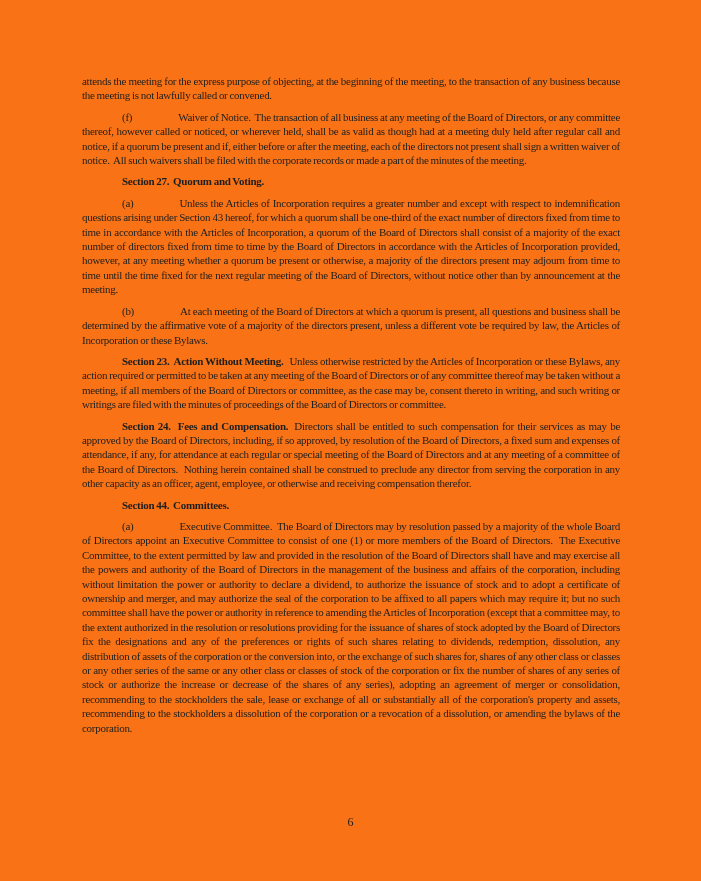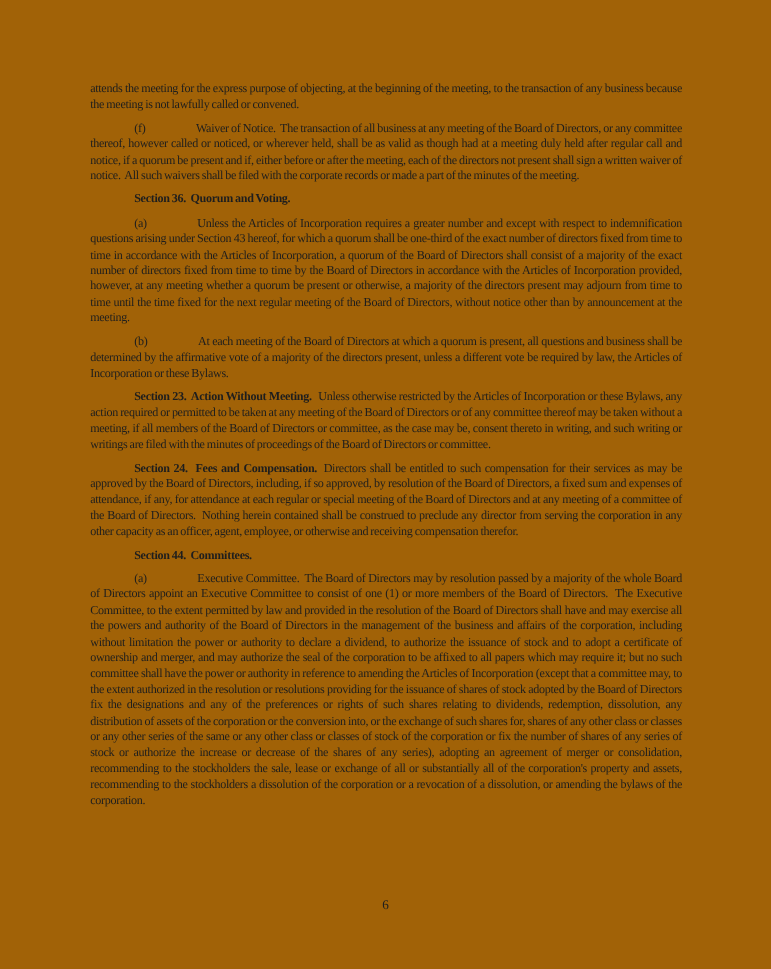--- a/index.html
+++ b/index.html
@@ -13,21 +13,21 @@
     position: relative;
     overflow: hidden;
     font-family: "Liberation Serif", serif;
   }
   .sheet {
     position: absolute;
     left: 0;
     top: 0;
     width: 701px;
     height: 881px;
-    background: #a16207;
+    background: #f97316;
   }
   .content {
     position: absolute;
     left: 82px;
     top: 74px;
     width: 538px;
     color: #1e1e1e;
     font-size: 11px;
     line-height: 14.4px;
     letter-spacing: -0.28px;
@@ -68,21 +68,21 @@
 <body>
 
 <div class="sheet">
 
   <div class="content">
 
     <p class="no-indent"><span>attends the meeting for the express purpose of objecting, at the beginning of the meeting, to the transaction of any business because the meeting is not lawfully called or convened.</span></p>
 
     <p><span>(f)</span><span class="tab"></span><span>Waiver of Notice.  The transaction of all business at any meeting of the Board of Directors, or any committee thereof, however called or noticed, or wherever held, shall be as valid as though had at a meeting duly held after regular call and notice, if a quorum be present and if, either before or after the meeting, each of the directors not present shall sign a written waiver of notice.  All such waivers shall be filed with the corporate records or made a part of the minutes of the meeting.</span></p>
 
-    <p><span class="sec-heading">Section 36.  Quorum and Voting.</span></p>
+    <p><span class="sec-heading">Section 27.  Quorum and Voting.</span></p>
 
     <p><span>(a)</span><span class="tab"></span><span>Unless the Articles of Incorporation requires a greater number and except with respect to indemnification questions arising under Section 43 hereof, for which a quorum shall be one-third of the exact number of directors fixed from time to time in accordance with the Articles of Incorporation, a quorum of the Board of Directors shall consist of a majority of the exact number of directors fixed from time to time by the Board of Directors in accordance with the Articles of Incorporation provided, however, at any meeting whether a quorum be present or otherwise, a majority of the directors present may adjourn from time to time until the time fixed for the next regular meeting of the Board of Directors, without notice other than by announcement at the meeting.</span></p>
 
     <p><span>(b)</span><span class="tab"></span><span>At each meeting of the Board of Directors at which a quorum is present, all questions and business shall be determined by the affirmative vote of a majority of the directors present, unless a different vote be required by law, the Articles of Incorporation or these Bylaws.</span></p>
 
     <p><span class="sec-heading">Section 23.  Action Without Meeting.</span><span class="runin-gap"></span><span>Unless otherwise restricted by the Articles of Incorporation or these Bylaws, any action required or permitted to be taken at any meeting of the Board of Directors or of any committee thereof may be taken without a meeting, if all members of the Board of Directors or committee, as the case may be, consent thereto in writing, and such writing or writings are filed with the minutes of proceedings of the Board of Directors or committee.</span></p>
 
     <p><span class="sec-heading">Section 24.  Fees and Compensation.</span><span class="runin-gap"></span><span>Directors shall be entitled to such compensation for their services as may be approved by the Board of Directors, including, if so approved, by resolution of the Board of Directors, a fixed sum and expenses of attendance, if any, for attendance at each regular or special meeting of the Board of Directors and at any meeting of a committee of the Board of Directors.  Nothing herein contained shall be construed to preclude any director from serving the corporation in any other capacity as an officer, agent, employee, or otherwise and receiving compensation therefor.</span></p>
 
     <p><span class="sec-heading">Section 44.  Committees.</span></p>

